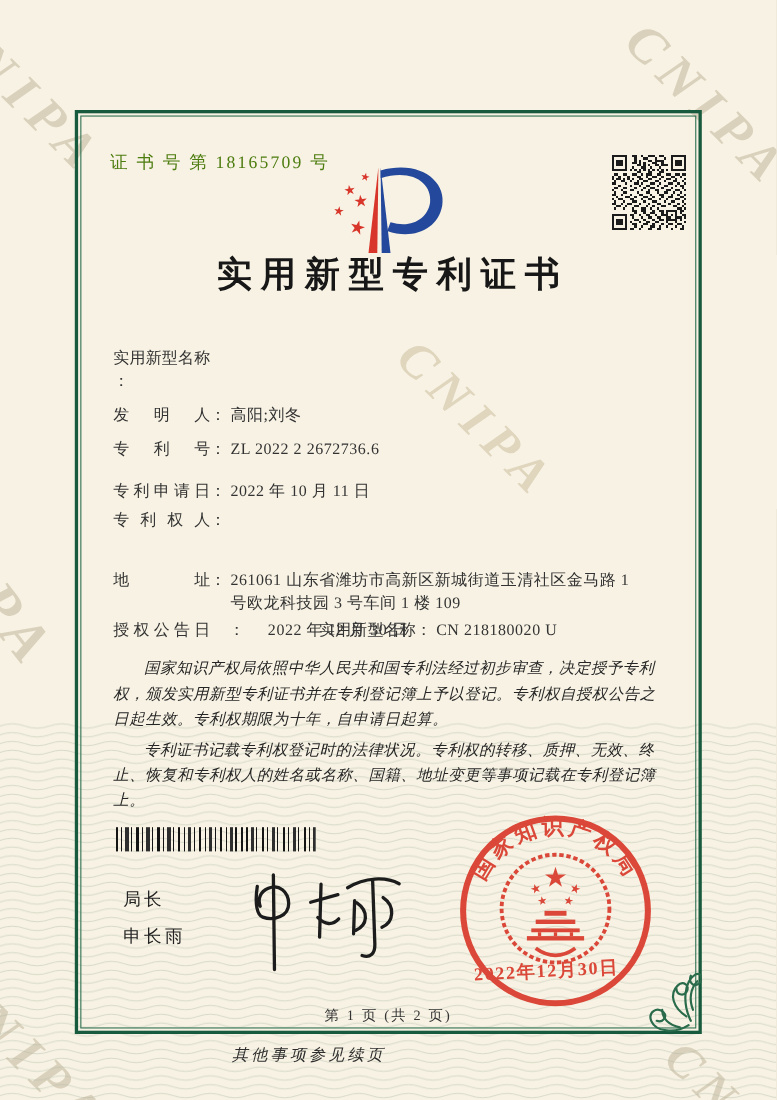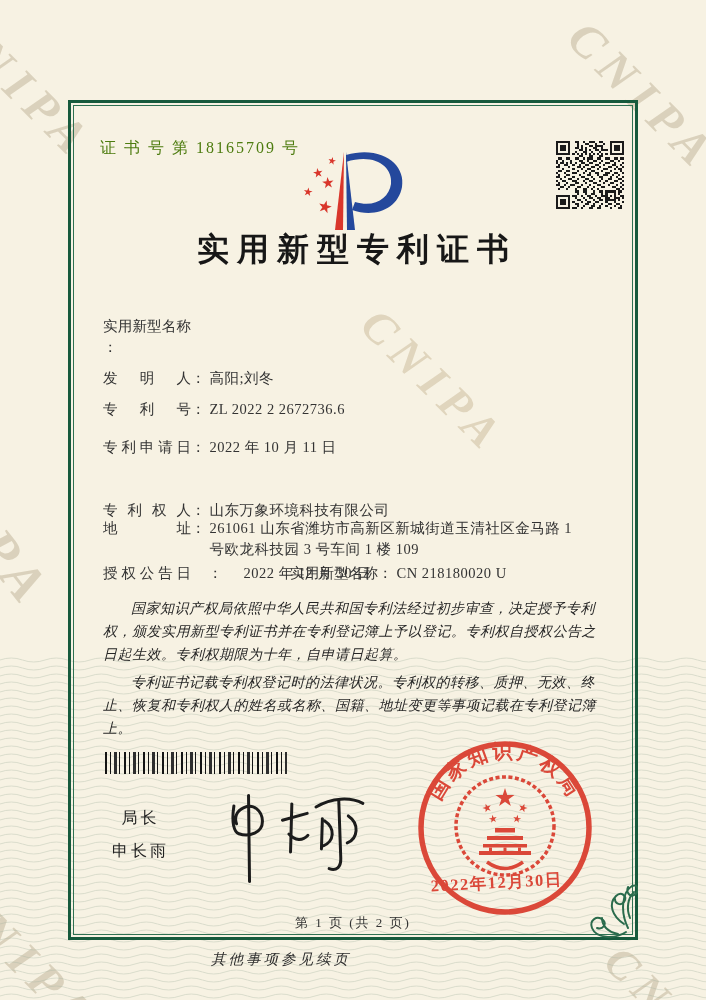--- a/index.html
+++ b/index.html
@@ -34,21 +34,21 @@
   .grant-group2{position:absolute;left:187px;top:0;display:flex;width:280px;}
   .paras{position:absolute;left:103px;top:597px;width:500px;font-size:14px;line-height:23px;
     font-style:italic;color:#262626;}
   .paras p{margin:0 0 5px 0;text-indent:2em;letter-spacing:0.5px;}
   .barcode{
     position:absolute;left:105px;top:752px;width:182px;height:22px;
     background:
       repeating-linear-gradient(90deg,#141414 0 2px,rgba(0,0,0,0) 2px 5px,#141414 5px 6px,rgba(0,0,0,0) 6px 9px,#2e2e2e 9px 12px,rgba(0,0,0,0) 12px 14px,#141414 14px 15px,rgba(0,0,0,0) 15px 19px);
   }
   .signer{position:absolute;left:112px;top:808px;font-size:16px;letter-spacing:3px;color:#222;}
-  .signer div{margin-bottom:12px;text-align:center;}
+  .signer div{margin-bottom:12px;}
   .page-num{position:absolute;left:0;top:914px;width:706px;text-align:center;
     font-size:13px;letter-spacing:2px;color:#333;}
   .cont-note{position:absolute;left:0;top:950px;width:562px;text-align:center;
     font-size:14.5px;font-style:italic;letter-spacing:3px;color:#2e2e2e;}
   svg{display:block;}
 </style>
 </head>
 <body>
 
 <div class="page">
@@ -156,24 +156,23 @@
   <div class="field" style="top:399px;">
     <span class="lbl">专 利 号</span>
       <span class="colon">：</span>
       <span class="val">ZL 2022 2 2672736.6</span>
   </div>
   <div class="field" style="top:437px;">
     <span class="lbl">专利申请日</span>
       <span class="colon">：</span>
       <span class="val">2022 年 10 月 11 日</span>
   </div>
-  <div class="field" style="top:500px;">
+  <div class="field" style="top:463px;">
     <span class="lbl">专 利 权 人</span>
       <span class="colon">：</span>
-      <span class="val">山东万象环境科技有限公司</span>
   </div>
   <div class="field" style="top:518px;">
     <span class="lbl">地 址</span>
       <span class="colon">：</span>
       <span class="val">261061 山东省潍坊市高新区新城街道玉清社区金马路 1 号欧龙科技园 3 号车间 1 楼 109</span>
   </div>
 
   <div class="field" style="top:563px;gap:17px;">
     <span class="lbl">授权公告日</span>
       <span class="colon">：</span>

